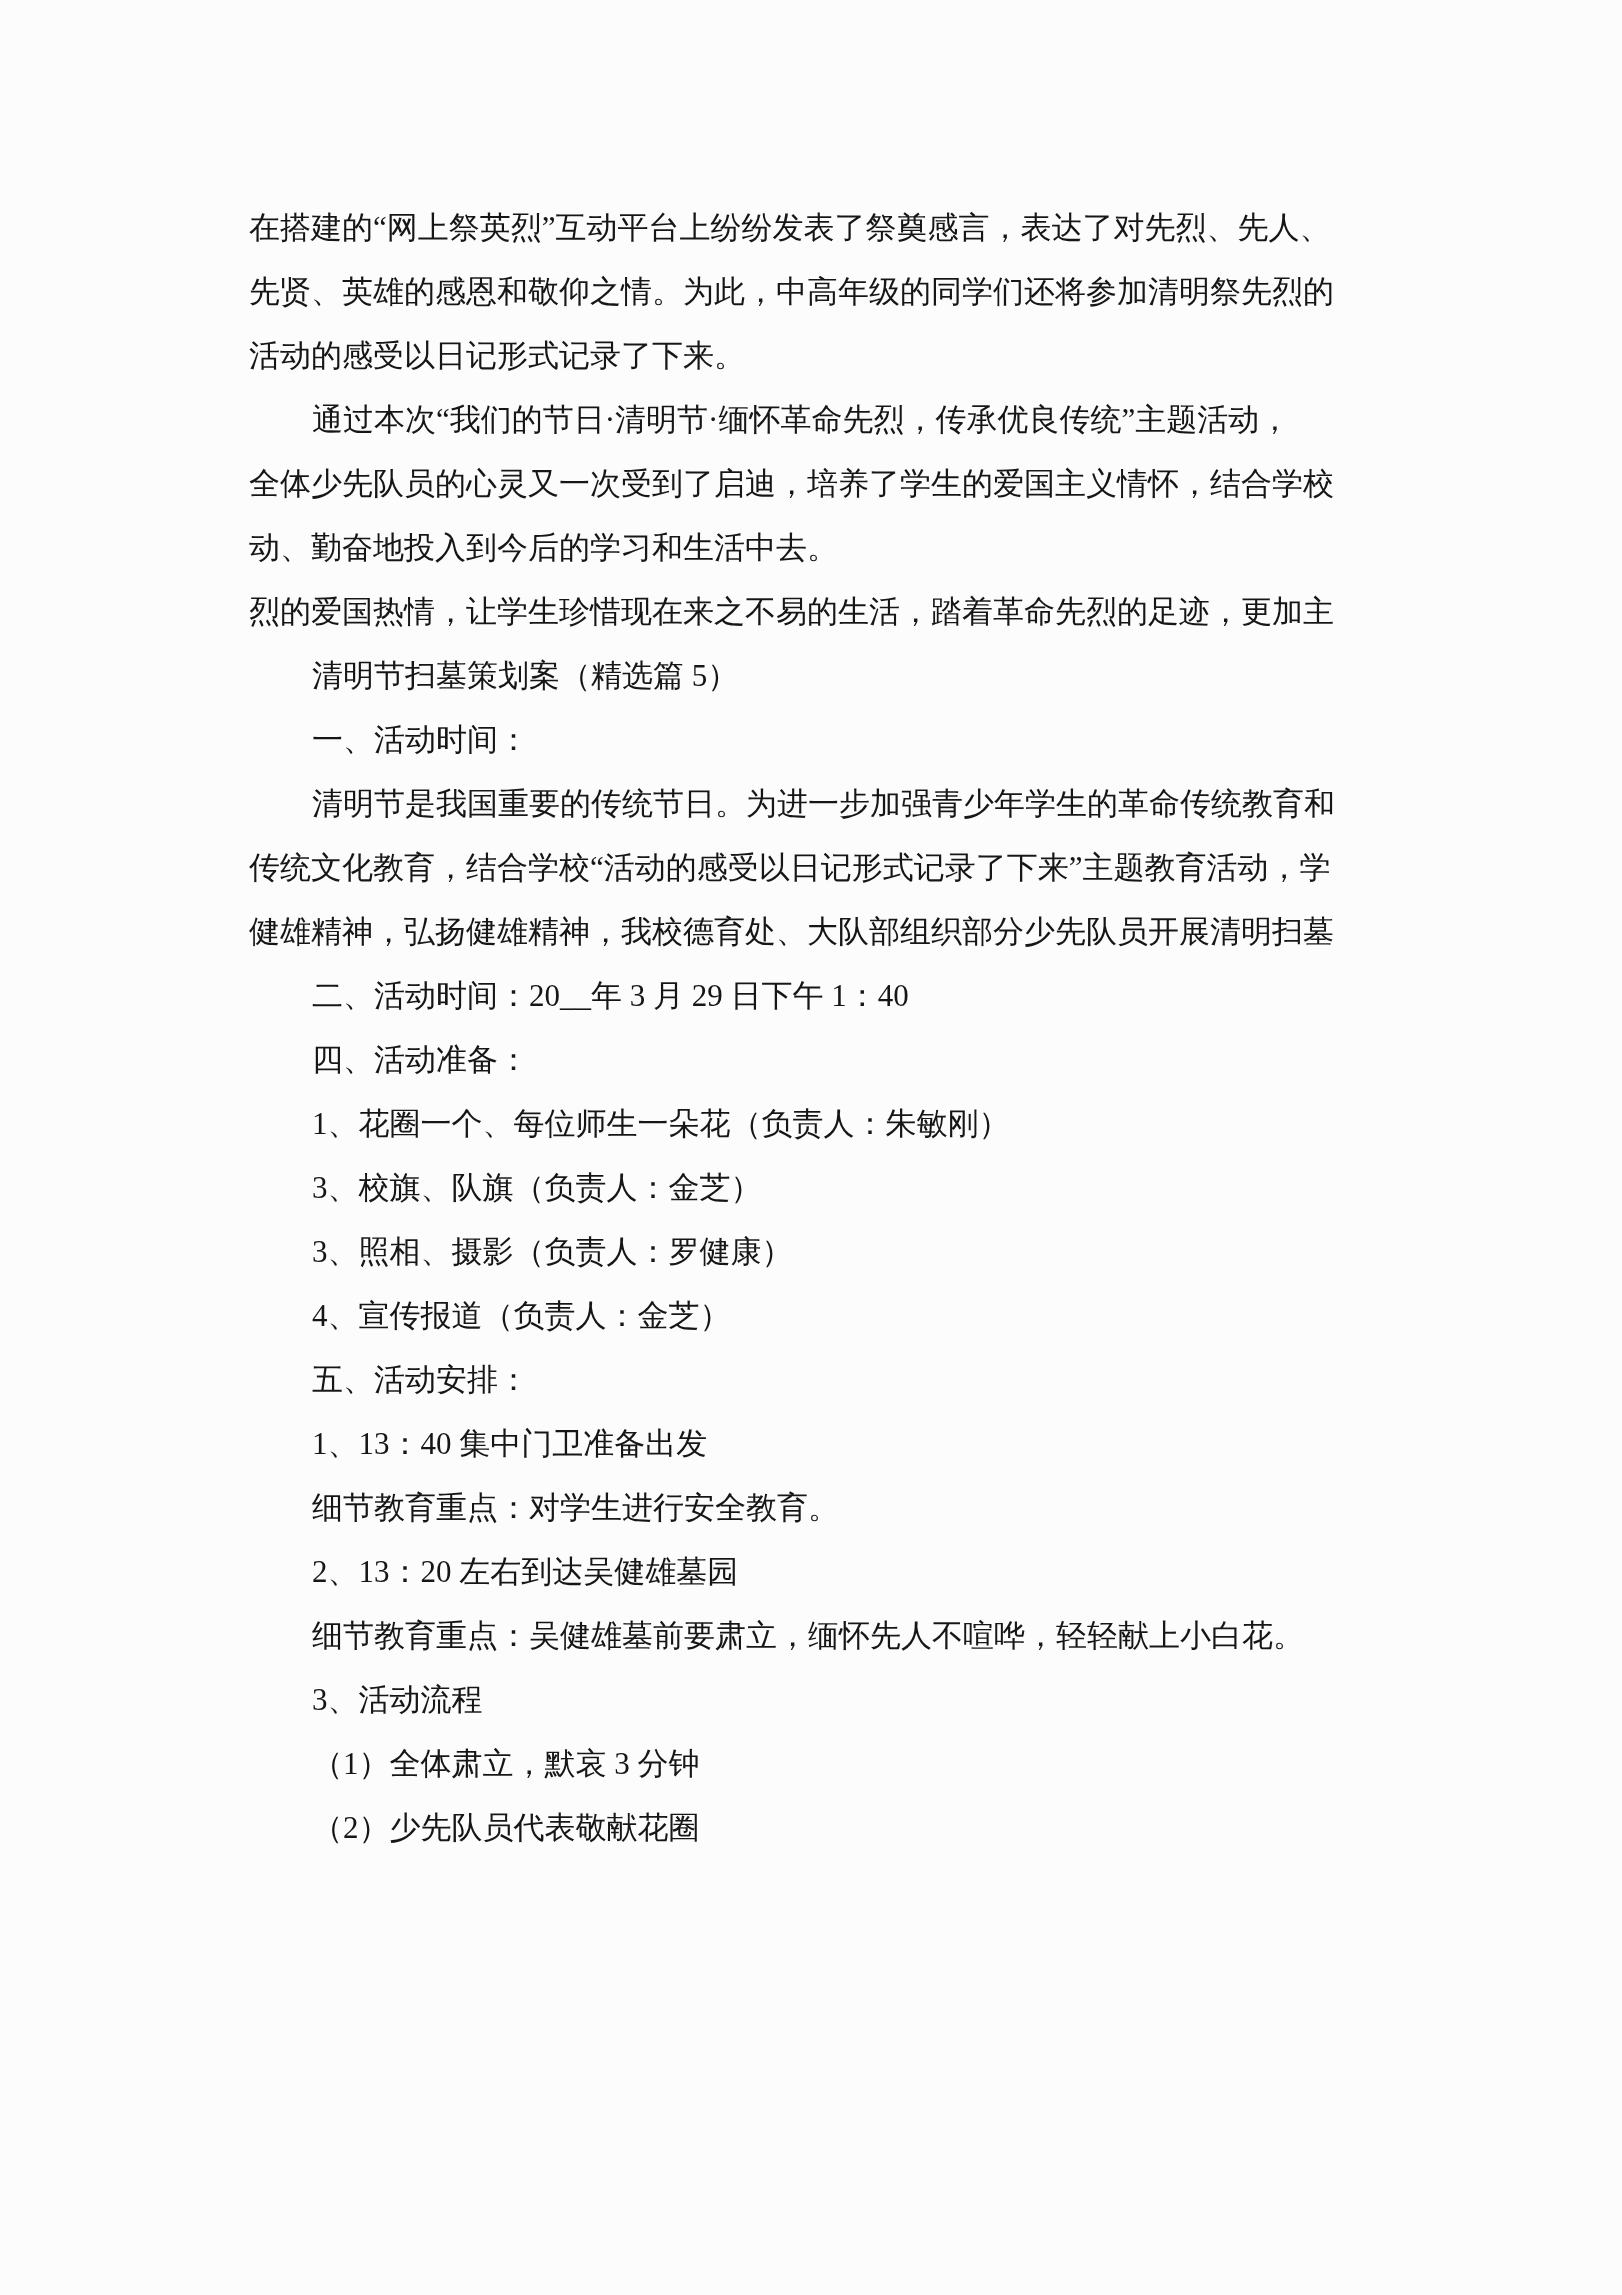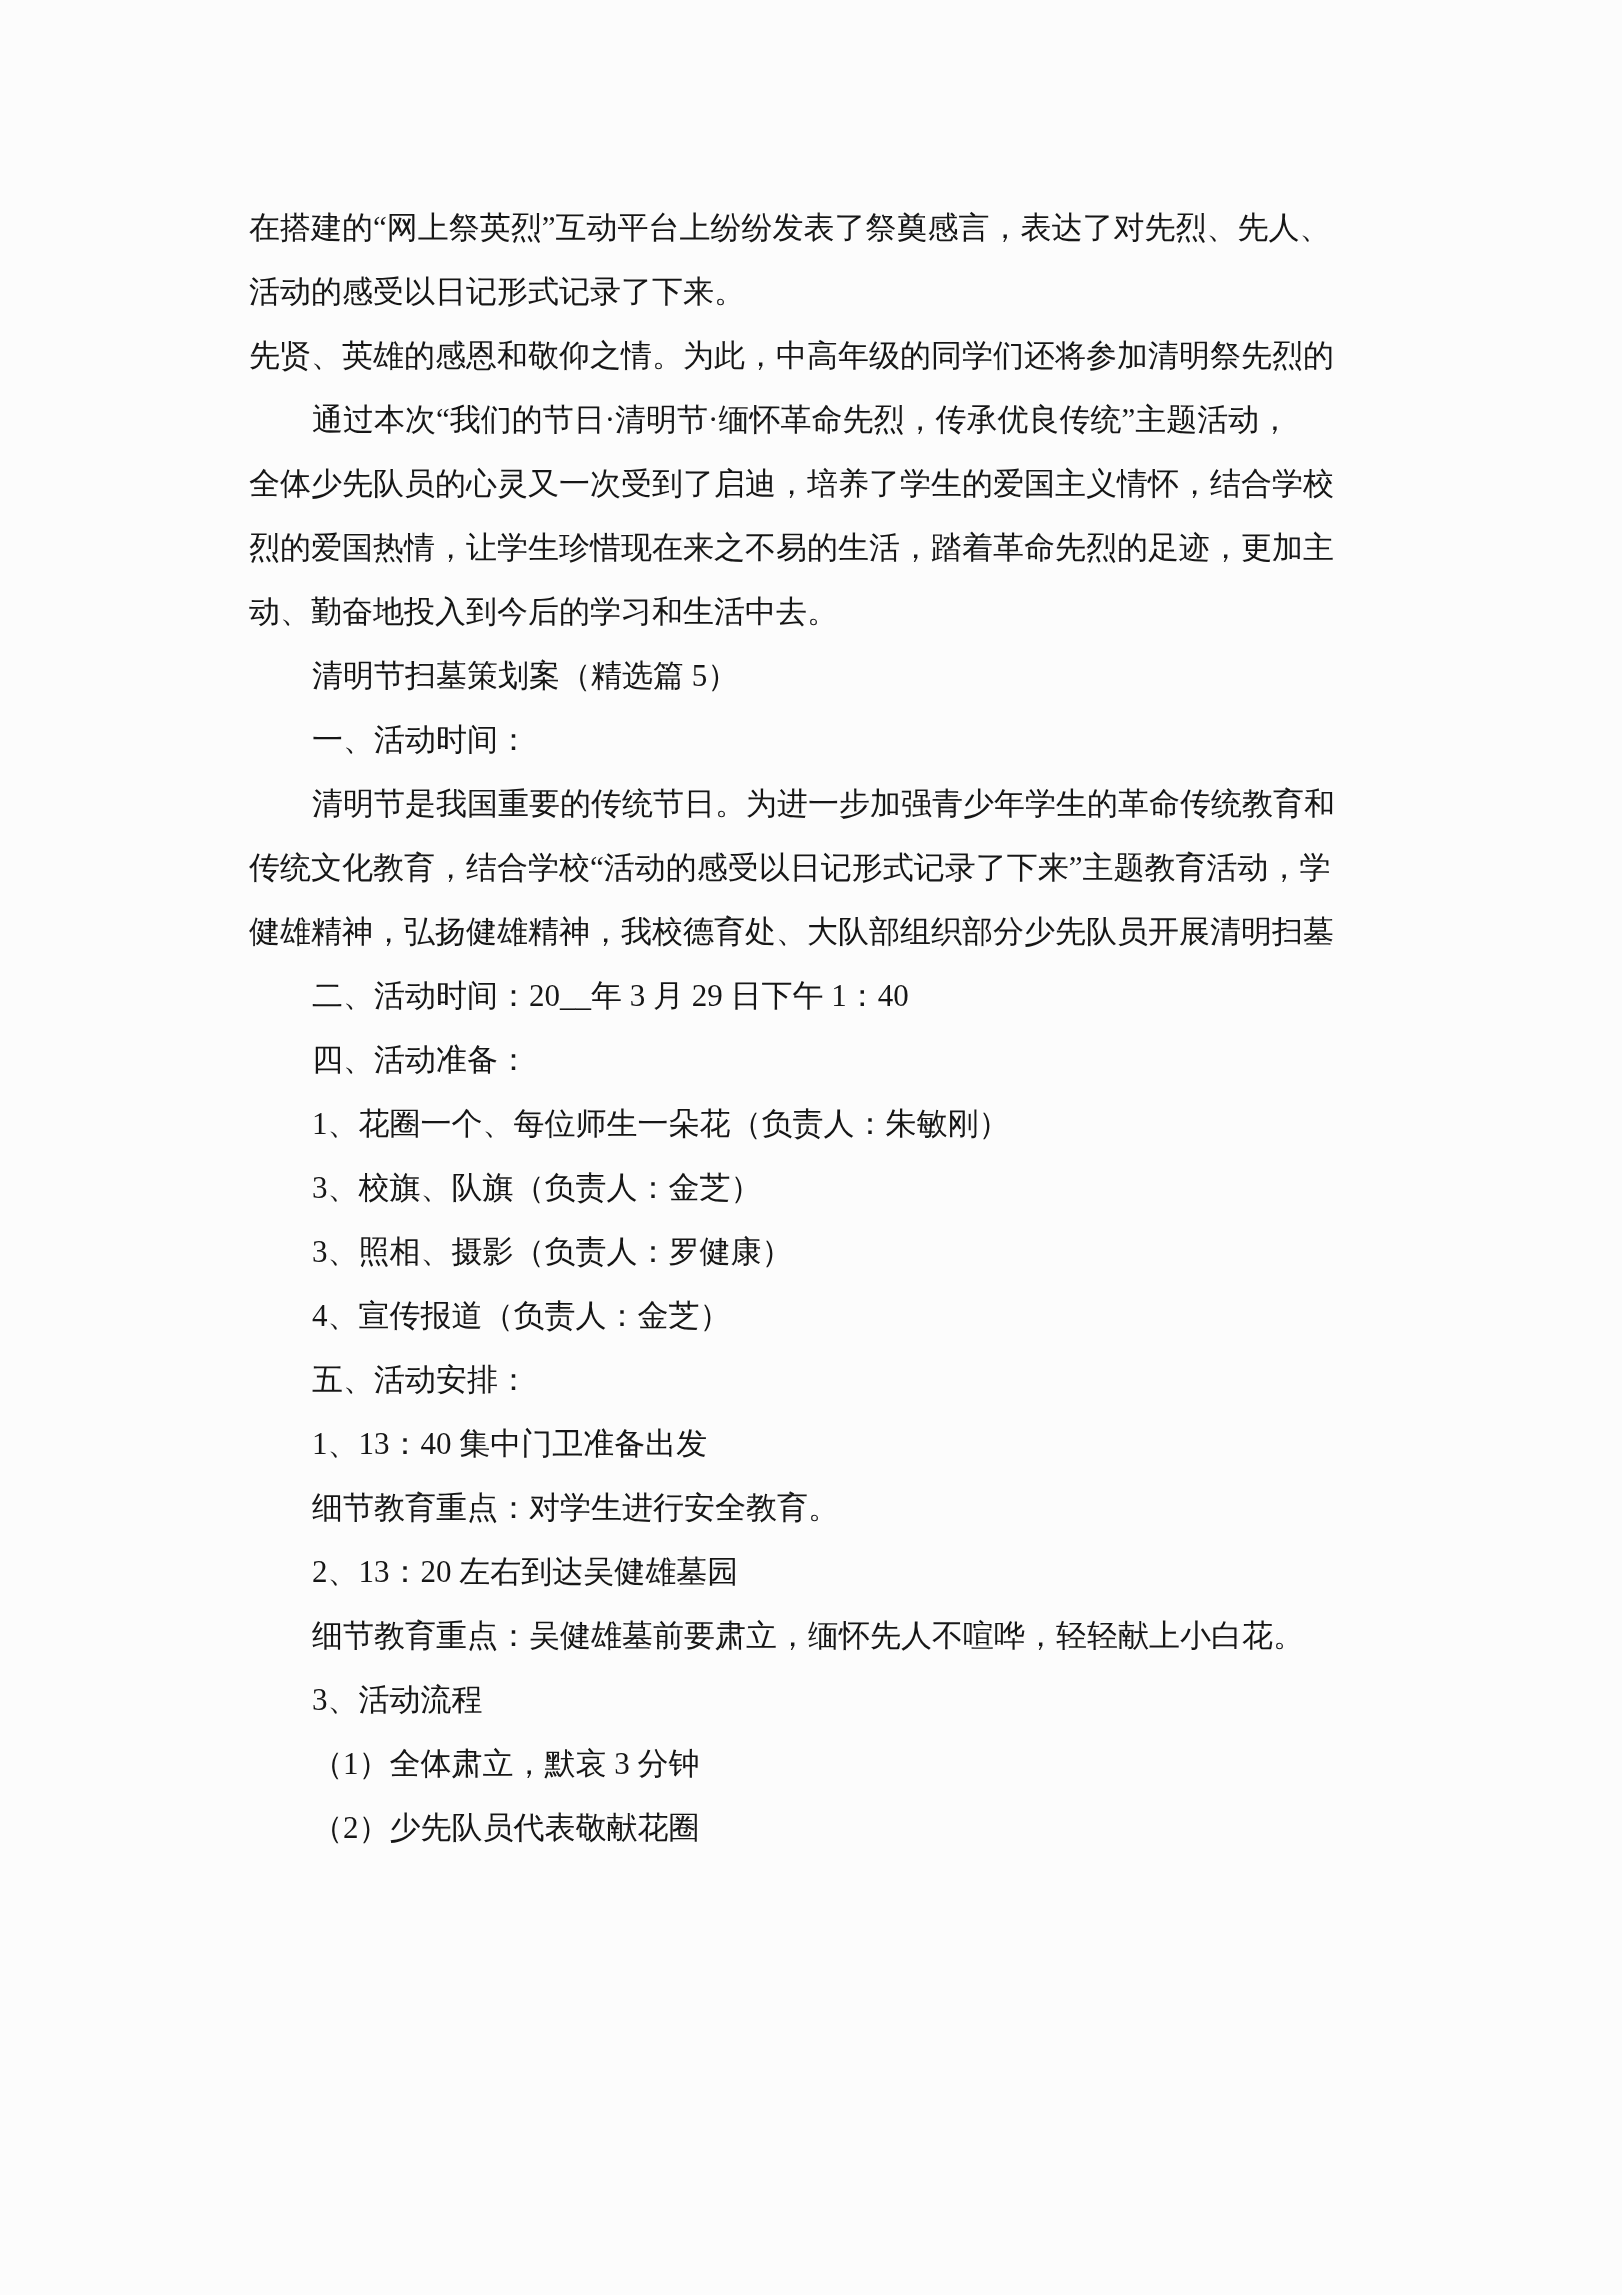--- a/index.html
+++ b/index.html
@@ -33,26 +33,26 @@
   .line.indent {
     text-indent: 63px;
   }
 </style>
 </head>
 <body>
 
 <div class="page">
   <div class="text-block" id="text-block" style="color: rgb(22, 22, 22);">
       <div class="line">在搭建的“网上祭英烈”互动平台上纷纷发表了祭奠感言，表达了对先烈、先人、</div>
+      <div class="line">先贤、英雄的感恩和敬仰之情。为此，中高年级的同学们还将参加清明祭先烈的</div>
       <div class="line">活动的感受以日记形式记录了下来。</div>
-      <div class="line">先贤、英雄的感恩和敬仰之情。为此，中高年级的同学们还将参加清明祭先烈的</div>
       <div class="line indent">通过本次“我们的节日·清明节·缅怀革命先烈，传承优良传统”主题活动，</div>
       <div class="line">全体少先队员的心灵又一次受到了启迪，培养了学生的爱国主义情怀，结合学校</div>
+      <div class="line">动、勤奋地投入到今后的学习和生活中去。</div>
       <div class="line">烈的爱国热情，让学生珍惜现在来之不易的生活，踏着革命先烈的足迹，更加主</div>
-      <div class="line">动、勤奋地投入到今后的学习和生活中去。</div>
       <div class="line indent">清明节扫墓策划案（精选篇 5）</div>
       <div class="line indent">一、活动时间：</div>
       <div class="line indent">清明节是我国重要的传统节日。为进一步加强青少年学生的革命传统教育和</div>
       <div class="line">传统文化教育，结合学校“活动的感受以日记形式记录了下来”主题教育活动，学</div>
       <div class="line">健雄精神，弘扬健雄精神，我校德育处、大队部组织部分少先队员开展清明扫墓</div>
       <div class="line indent">二、活动时间：20__年 3 月 29 日下午 1：40</div>
       <div class="line indent">四、活动准备：</div>
       <div class="line indent">1、花圈一个、每位师生一朵花（负责人：朱敏刚）</div>
       <div class="line indent">3、校旗、队旗（负责人：金芝）</div>
       <div class="line indent">3、照相、摄影（负责人：罗健康）</div>

